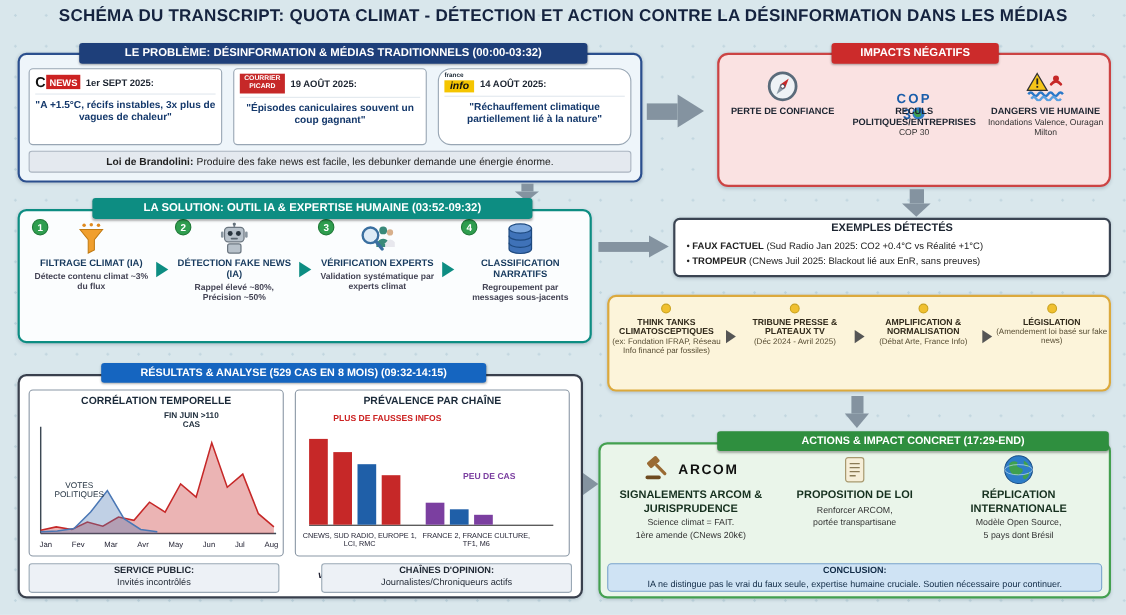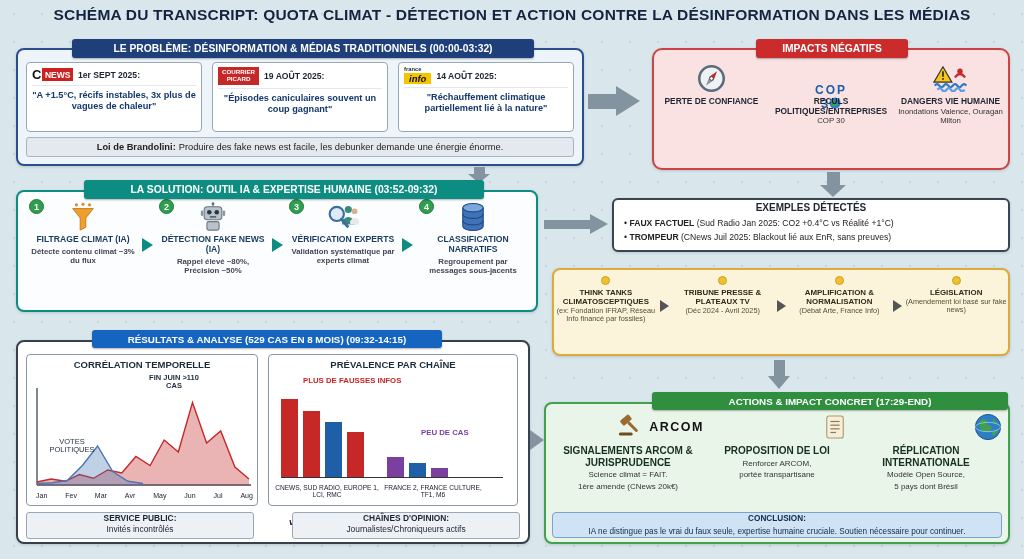--- a/index.html
+++ b/index.html
@@ -87,21 +87,21 @@
   #grp2{left:114px;width:100px;}
   .footer-box{position:absolute;top:512px;height:27px;background:#edf1f6;border:1px solid #9aa8b5;border-radius:3px;text-align:center;font-size:8.4px;line-height:1.35;color:#1c2430;z-index:2;}
   #foot-left{left:26px;width:228px;}
   #foot-right{left:292px;width:228px;}
   #vs-label{position:absolute;left:254px;top:517px;width:38px;text-align:center;font-size:9px;font-style:italic;font-weight:bold;color:#223;z-index:2;padding-left:35px;}
   
   .action-col{position:absolute;top:412px;text-align:center;z-index:2;}
   #act-col1{left:552px;width:152px;}
   #act-col2{left:708px;width:138px;}
   #act-col3{left:850px;width:152px;}
-  .action-icon{height:30px;display:flex;align-items:center;justify-content:flex-end;gap:8px;}
+  .action-icon{height:30px;display:flex;align-items:center;justify-content:center;gap:8px;}
   .action-title{font-size:10px;font-weight:bold;color:#16301f;line-height:1.16;margin-top:3px;}
   .action-desc{font-size:8px;color:#333;line-height:1.22;margin-top:2px;}
   .arcom-text{font-size:12.5px;font-weight:bold;letter-spacing:1.5px;color:#111;}
   #conclusion{position:absolute;left:552px;top:512px;width:450px;height:26px;background:#cfe3f4;border:1px solid #79a3cc;border-radius:4px;display:flex;align-items:center;justify-content:center;text-align:center;font-size:8.2px;color:#102a45;line-height:1.22;padding:0 8px;z-index:2;gap:3px;flex-wrap:wrap;flex-direction:column;}
   
   .arr{position:absolute;z-index:2;}
   .arr-body{background:#8493a0;}
   #arr1-body{left:588px;top:94px;width:28px;height:15px;}
   #arr1-head{left:616px;top:86px;width:0;height:0;border-top:15px solid transparent;border-bottom:15px solid transparent;border-left:24px solid #8493a0;}
   #arr2-body{left:827px;top:172px;width:13px;height:13px;}
@@ -160,21 +160,21 @@
   <div class="media-card" style="left:212px;">
     <div class="card-top">
       <span class="cp-chip">
         <div>COURRIER</div>
         <div>PICARD</div>
       </span>
       <span class="card-date">19 AOÛT 2025:</span>
     </div>
     <div class="card-quote">"Épisodes caniculaires souvent un coup gagnant"</div>
   </div>
-  <div class="media-card" style="left:398px;">
+  <div class="media-card" style="left:398px;border-radius:12px;">
     <div class="card-top">
       <span class="fi-chip">
         <span class="fi-small">france</span>
         <span class="fi-main">info</span>
       </span>
       <span class="card-date">14 AOÛT 2025:</span>
     </div>
     <div class="card-quote">"Réchauffement climatique partiellement lié à la nature"</div>
   </div>
   <div id="note-bar" class="abs">

